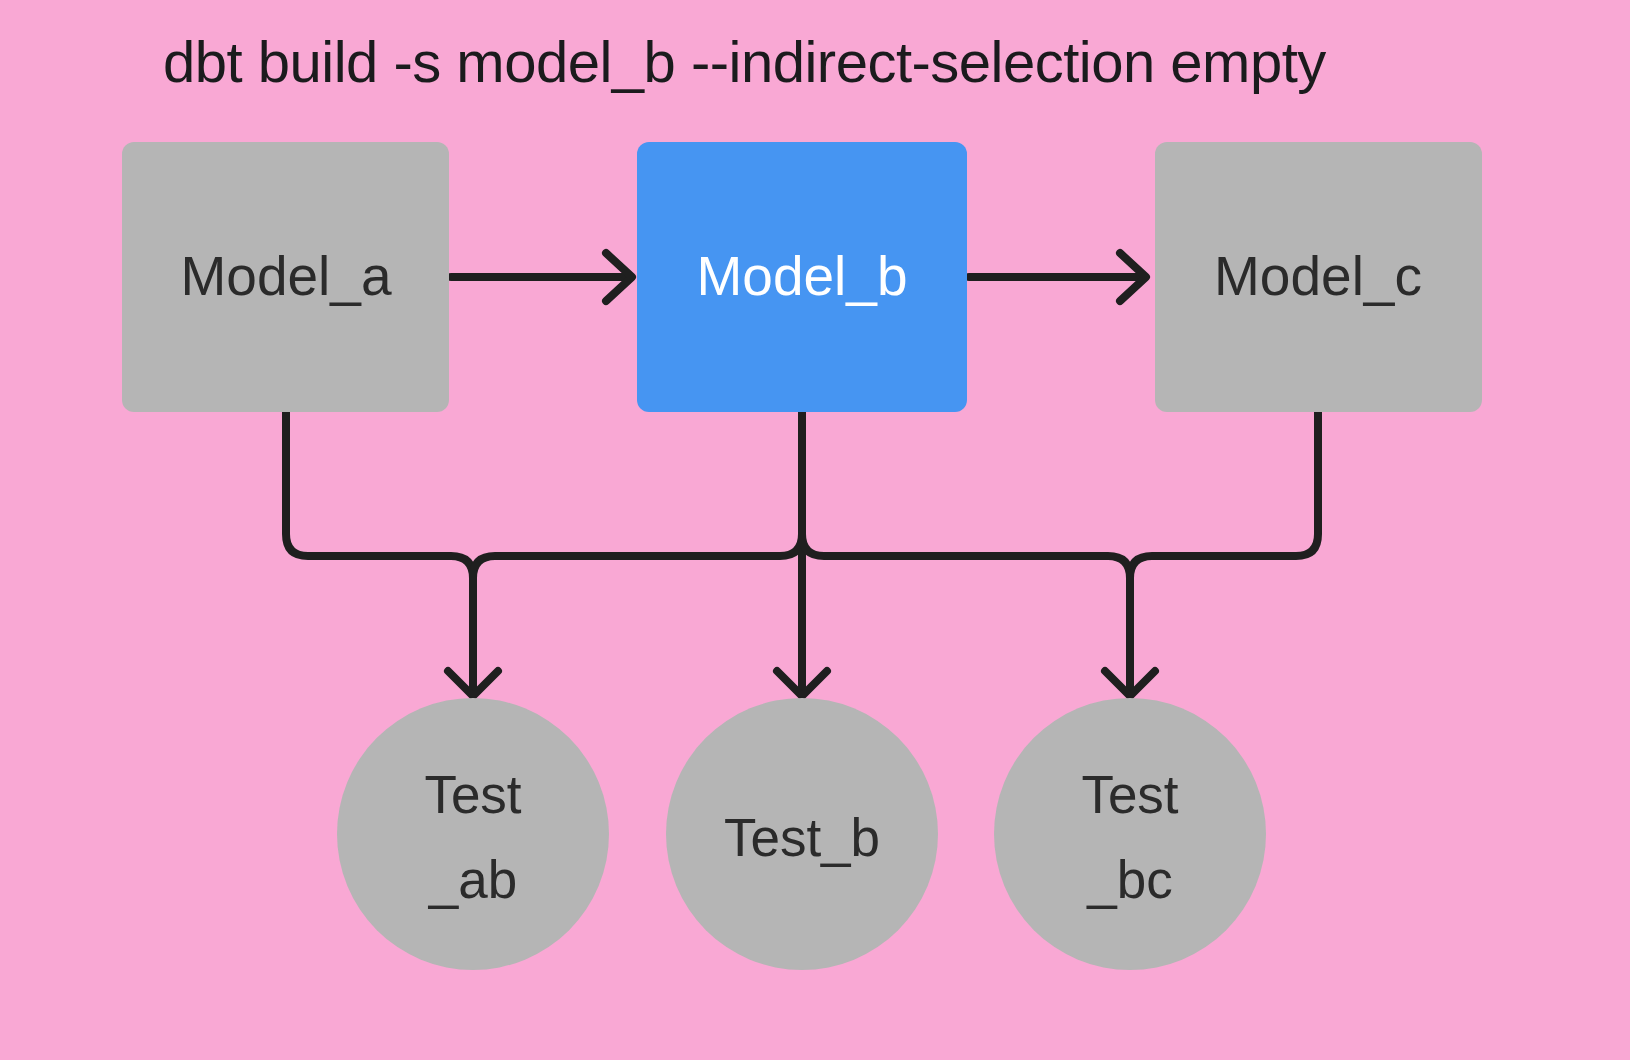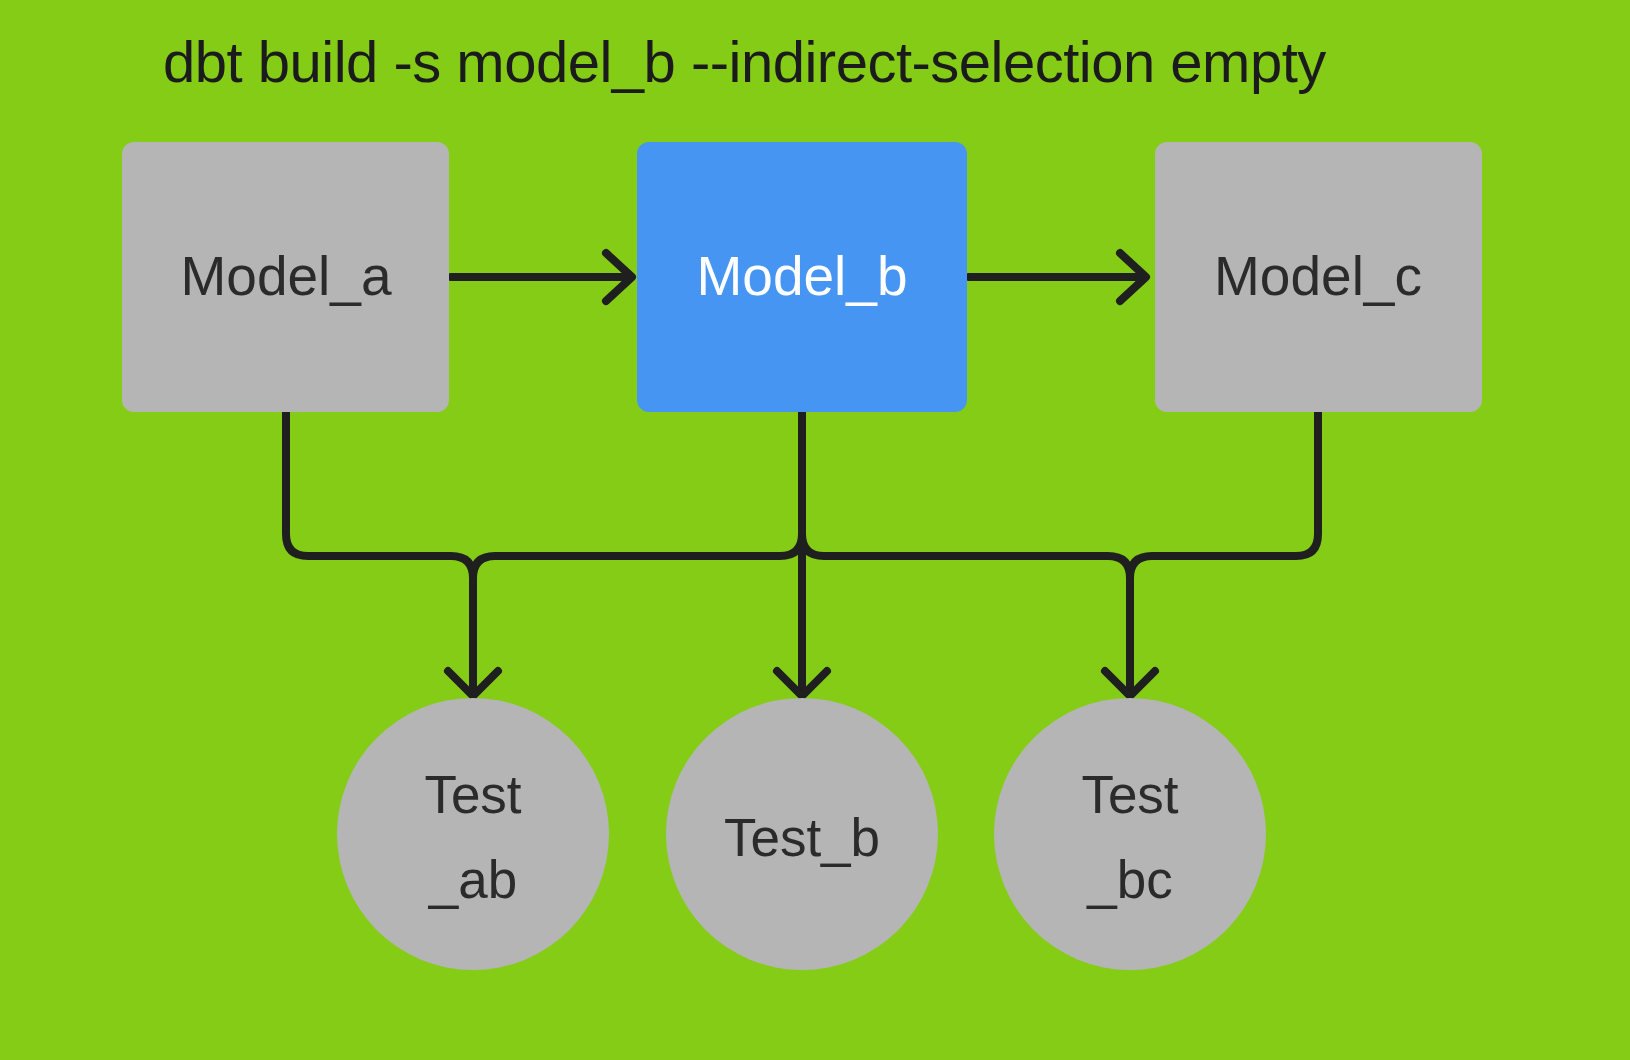--- a/index.html
+++ b/index.html
@@ -5,21 +5,21 @@
   html, body {
     margin: 0;
     padding: 0;
     background: #ffffff;
     font-family: "Liberation Sans", "DejaVu Sans", sans-serif;
   }
   .canvas {
     position: relative;
     width: 1630px;
     height: 1060px;
-    background: #84cc16;
+    background: #f9a8d4;
     overflow: hidden;
   }
   svg { display: block; }
   .title-text {
     font-size: 58px;
     font-weight: 400;
     letter-spacing: -0.5px;
   }
   .node-label {
     font-size: 55px;

